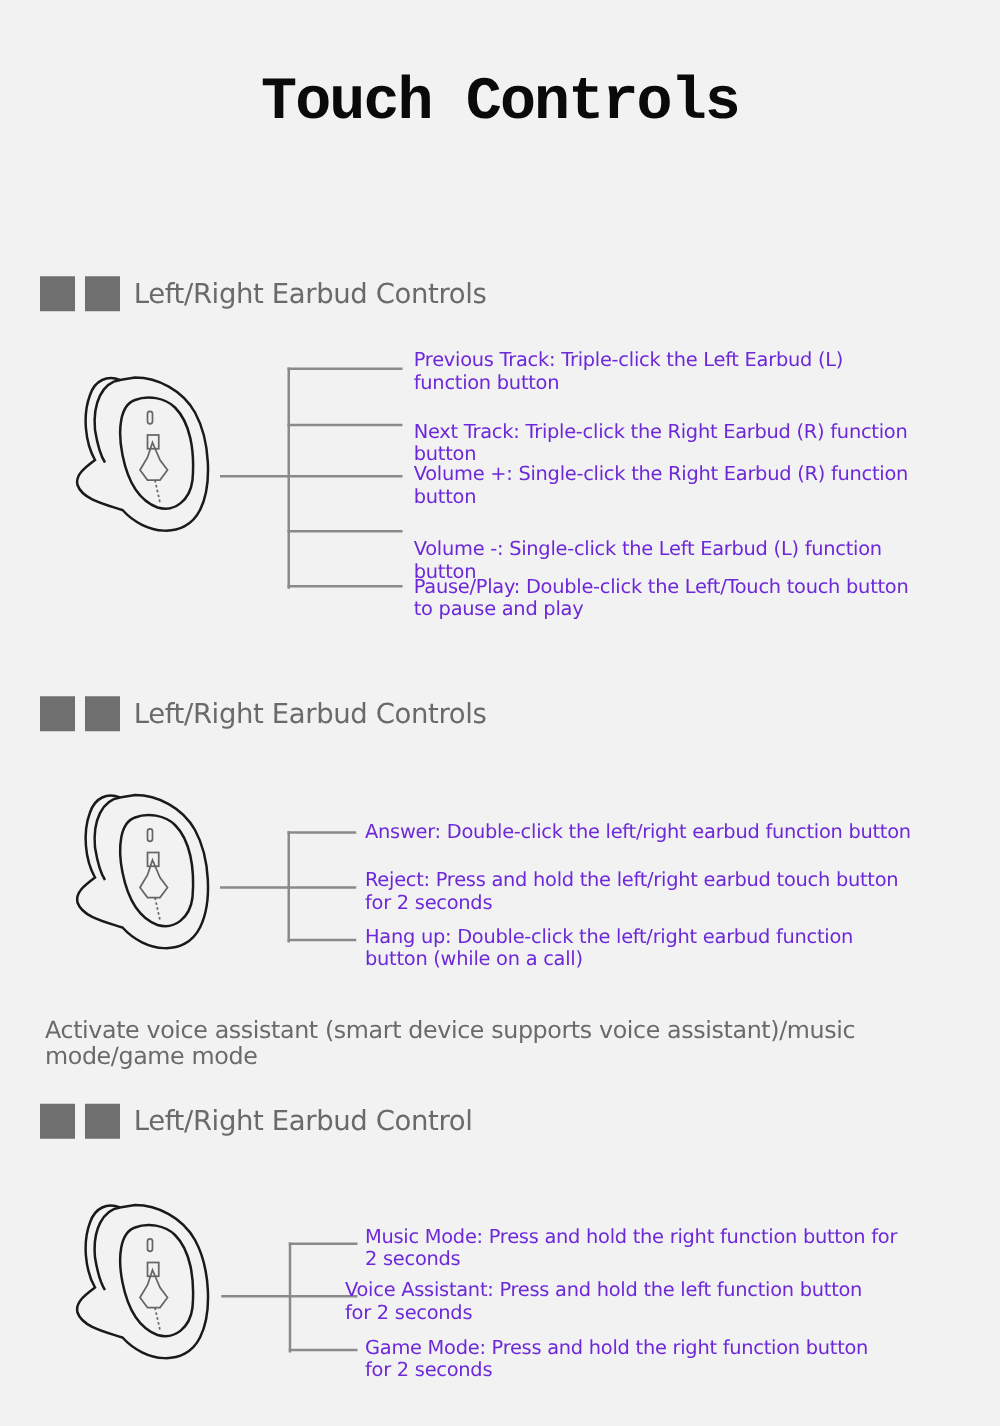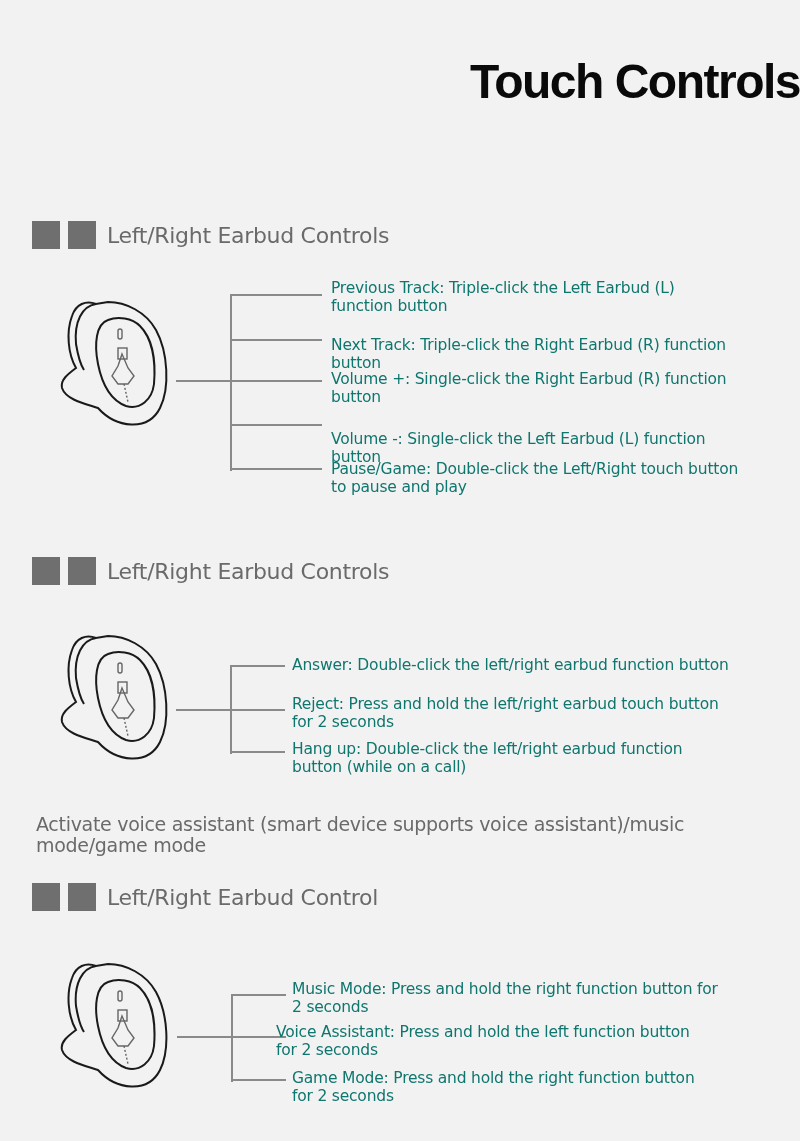--- a/index.html
+++ b/index.html
@@ -1,33 +1,33 @@
 <!DOCTYPE html>
 <html><head>
 <meta charset="utf-8">
 <style>
   html, body { margin:0; padding:0; }
   body {
     width:800px; height:1141px; background:#f2f2f2; position:relative; overflow:hidden;
     font-family:"DejaVu Sans","Liberation Sans",sans-serif; color:#6e6e6e;
   }
   .title {
-    position:absolute; left:0; top:52px; width:800px; text-align:right;
-    font-family:Liberation Sans, sans-serif; font-weight:bold;
+    position:absolute; left:0; top:52px; width:800px; text-align:center;
+    font-family:Liberation Mono, monospace; font-weight:bold;
     font-size:48px; letter-spacing:-1.5px; color:#0a0a0a; line-height:60px;
   }
   .sec-head { position:absolute; left:32px; height:30px; display:flex; align-items:center; }
   .sq { width:28px; height:28px; background:#6f6f6f; margin-right:8px; }
   .sq + .sq { margin-right:11px; }
   .sec-title { font-size:22px; color:#6a6a6a; letter-spacing:-0.3px; white-space:nowrap; }
   .earbud { position:absolute; }
   .hline { position:absolute; height:2px; background:#8a8a8a; }
   .vline { position:absolute; width:2px; background:#8a8a8a; }
   .item {
-    position:absolute; font-size:15.5px; line-height:18px; color:#0f766e;
+    position:absolute; font-size:15.5px; line-height:18px; color:#6d28d9;
     letter-spacing:-0.2px; white-space:pre-line;
   }
   .note {
     position:absolute; left:36px; top:814px; width:720px;
     font-size:19px; line-height:21px; color:#6a6a6a; letter-spacing:-0.3px;
   }
 </style>
 </head>
 <body>
 
@@ -62,21 +62,21 @@
 <div class="hline" style="left:230px; top:468px; width:92px;"></div>
 
 <div class="item" style="left:331px; top:279px;">Previous Track: Triple-click the Left Earbud (L)
 function button</div>
 <div class="item" style="left:331px; top:325px;margin-top:11px;">Next Track: Triple-click the Right Earbud (R) function
 button</div>
 <div class="item" style="left:331px; top:370px;">Volume +: Single-click the Right Earbud (R) function
 button</div>
 <div class="item" style="left:331px; top:415px;margin-top:15px;">Volume -: Single-click the Left Earbud (L) function
 button</div>
-<div class="item" style="left:331px; top:460px;">Pause/Game: Double-click the Left/Right touch button
+<div class="item" style="left:331px; top:460px;">Pause/Play: Double-click the Left/Touch touch button
 to pause and play</div>
 
 <div class="sec-head" style="top:556px;">
   <div class="sq"></div>
   <div class="sq"></div>
   <div class="sec-title">Left/Right Earbud Controls</div>
 </div>
 
 <svg class="earbud" style="left:56px; top:630px;" width="115" height="140" viewBox="0 0 115 140">
   <g fill="none" stroke="#1a1a1a" stroke-width="2">

